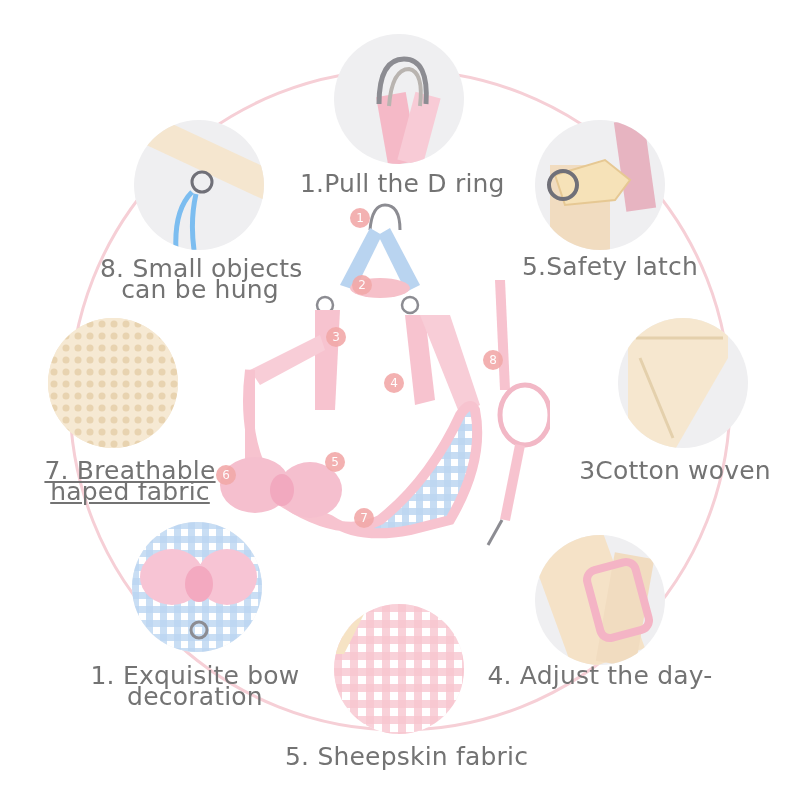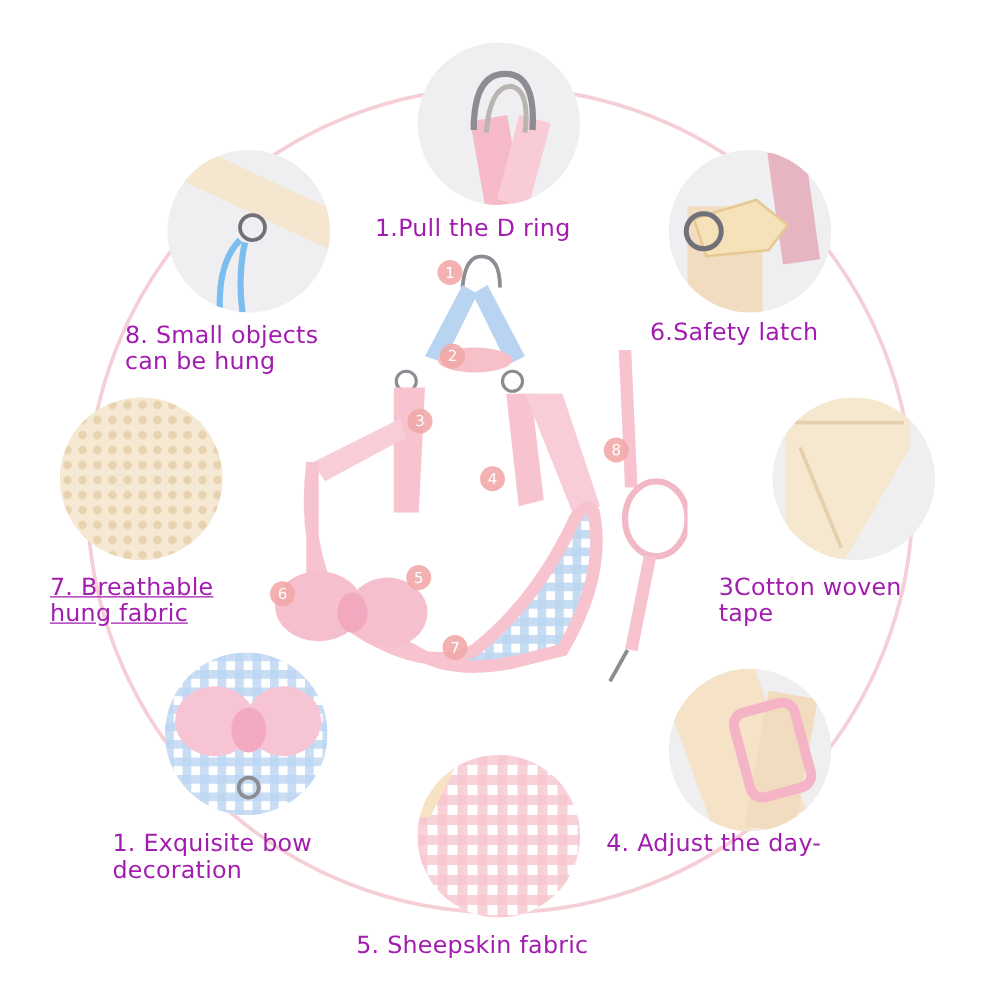--- a/index.html
+++ b/index.html
@@ -1,19 +1,19 @@
 <!DOCTYPE html>
 <html><head>
 <meta charset="utf-8">
 <style>
   html, body { margin:0; padding:0; background:#ffffff; }
   body { width:800px; height:800px; position:relative; overflow:hidden; font-family:"DejaVu Sans", sans-serif; }
   .ring-svg { position:absolute; left:0; top:0; width:800px; height:800px; }
   .circle { position:absolute; border-radius:50%; background:#efeff1; overflow:hidden; }
-  .label { position:absolute; color:#a21caf; font-size:19px; line-height:21px; text-align:left; white-space:nowrap; letter-spacing:0.2px; }
+  .label { position:absolute; color:#737373; font-size:25px; line-height:21px; text-align:center; white-space:nowrap; letter-spacing:0.2px; }
   .badge { position:absolute; width:20px; height:20px; border-radius:50%; background:#f2a9a9; color:#fff; font-size:12px; line-height:20px; text-align:center; opacity:0.9; }
   .hub { position:absolute; left:220px; top:200px; width:330px; height:350px; }
 </style>
 </head>
 <body>
 
 <svg class="ring-svg" viewBox="0 0 800 800">
   <circle cx="400" cy="400" r="330" fill="none" stroke="#f6cfd6" stroke-width="3"></circle>
 </svg>
 
@@ -144,36 +144,35 @@
 <div class="badge" style="left:384px;top:373px;">4</div>
 <div class="badge" style="left:325px;top:452px;">5</div>
 <div class="badge" style="left:216px;top:465px;">6</div>
 <div class="badge" style="left:354px;top:508px;">7</div>
 <div class="badge" style="left:483px;top:350px;">8</div>
 
 <div class="label" style="left:300px;top:173px;width:200px;">
   <div>1.Pull the D ring</div>
 </div>
 <div class="label" style="left:520px;top:256px;width:180px;">
-  <div>6.Safety latch</div>
+  <div>5.Safety latch</div>
 </div>
 <div class="label" style="left:575px;top:460px;width:200px;">
   <div>3Cotton woven</div>
-  <div>tape</div>
 </div>
 <div class="label" style="left:485px;top:665px;width:230px;">
   <div>4. Adjust the day-</div>
 </div>
 <div class="label" style="left:285px;top:746px;width:230px;">
   <div>5. Sheepskin fabric</div>
 </div>
 <div class="label" style="left:90px;top:665px;width:210px;">
   <div>1. Exquisite bow</div>
   <div>decoration</div>
 </div>
 <div class="label" style="left:40px;top:460px;width:180px;text-decoration:underline;">
   <div>7. Breathable</div>
-  <div>hung fabric</div>
+  <div>haped fabric</div>
 </div>
 <div class="label" style="left:100px;top:258px;width:200px;">
   <div>8. Small objects</div>
   <div>can be hung</div>
 </div>
 
 </body></html>

